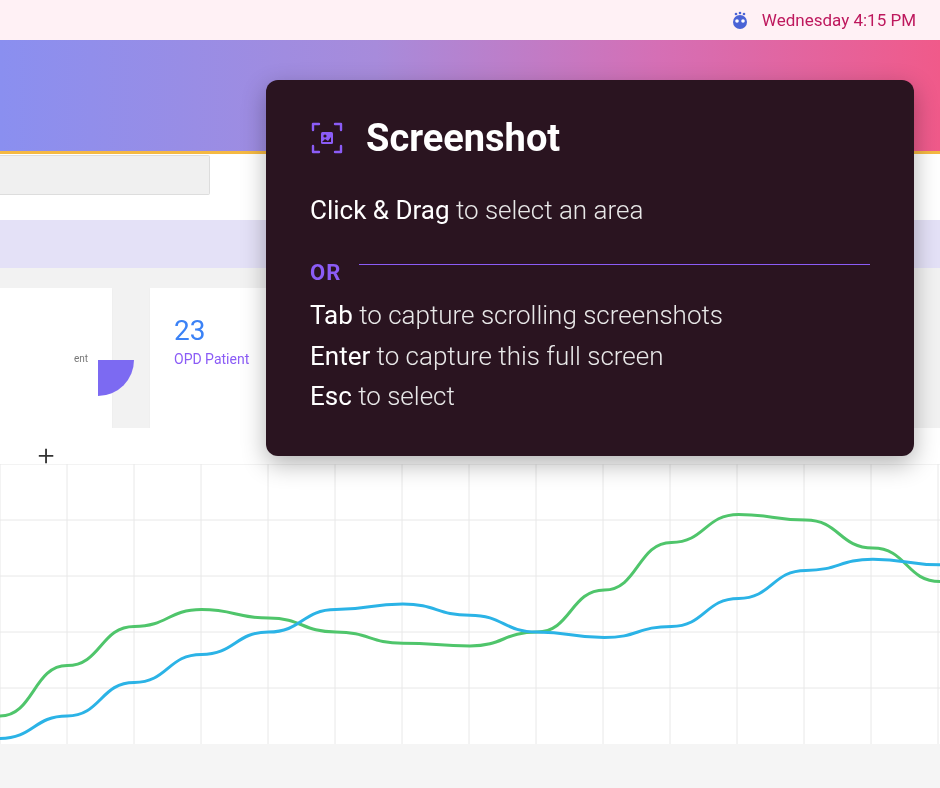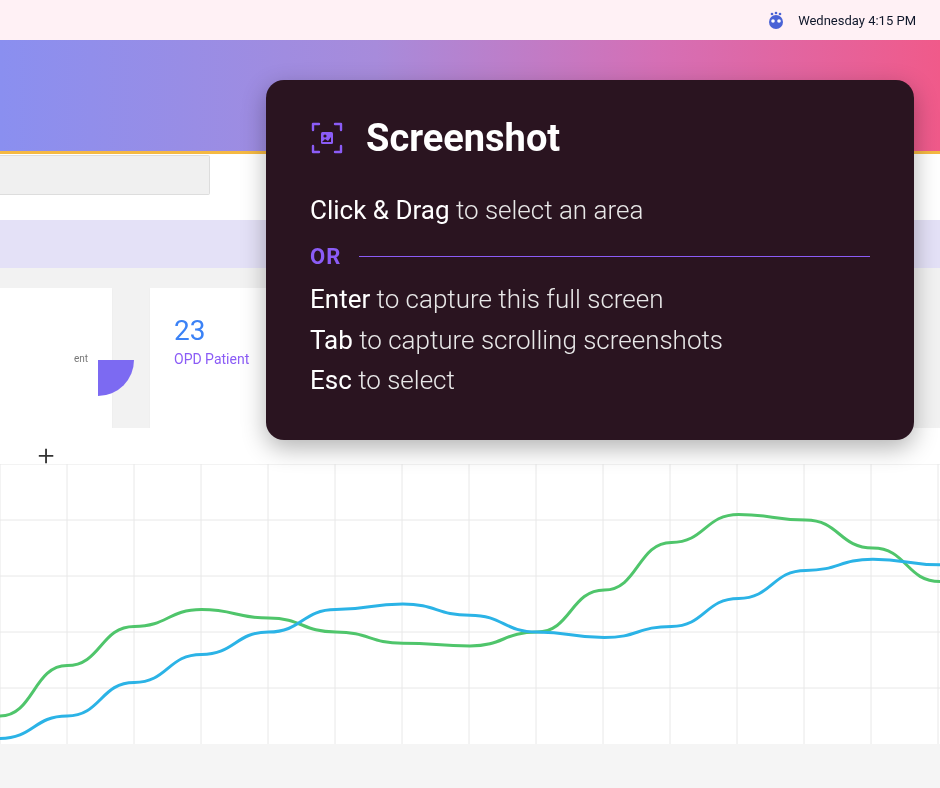--- a/index.html
+++ b/index.html
@@ -21,22 +21,22 @@
   gap: 12px;
 }
 .topbar-icon {
   width: 20px;
   height: 20px;
   display: flex;
   align-items: center;
   justify-content: center;
 }
 .topbar-time {
-  color: #0f172a;
-  font-size: 13px;
+  color: #be185d;
+  font-size: 17px;
 }
 .gradient-banner {
   height: 114px;
   background: linear-gradient(90deg, #8a8ff0 0%, #a78bdb 40%, #d56fb5 70%, #f05a8a 100%);
   border-bottom: 3px solid #f5b942;
 }
 .content-area {
   background: #ffffff;
   position: relative;
 }
@@ -149,21 +149,21 @@
   color: #333;
 }
 
 
 .screenshot-overlay {
   position: absolute;
   left: 266px;
   top: 80px;
   width: 648px;
   background: #2a1420;
-  border-radius: 18px;
+  border-radius: 12px;
   padding: 36px 44px 40px 44px;
   color: #fff;
   box-shadow: 0 8px 24px rgba(0,0,0,0.3);
 }
 .overlay-header {
   display: flex;
   align-items: center;
   gap: 22px;
   margin-bottom: 30px;
 }
@@ -186,20 +186,21 @@
   display: flex;
   align-items: center;
   gap: 18px;
   margin: 14px 0 10px 0;
 }
 .or-text {
   color: #8b5cf6;
   font-weight: 700;
   font-size: 22px;
   letter-spacing: 1px;
+  margin-top: 16px;
 }
 .or-line {
   flex: 1;
   height: 1px;
   background: #8b5cf6;
 }
 .screenshot-icon svg { display: block; }
 </style>
 </head>
 <body>
@@ -285,21 +286,21 @@
     <div class="overlay-title">Screenshot</div>
   </div>
   <div class="overlay-line">
     <b>Click &amp; Drag</b><span> to select an area</span>
   </div>
   <div class="or-row">
     <span class="or-text">OR</span>
     <div class="or-line"></div>
   </div>
   <div class="overlay-line">
+    <b>Tab</b><span> to capture scrolling screenshots</span>
+  </div>
+  <div class="overlay-line">
     <b>Enter</b><span> to capture this full screen</span>
-  </div>
-  <div class="overlay-line">
-    <b>Tab</b><span> to capture scrolling screenshots</span>
   </div>
   <div class="overlay-line">
     <b>Esc</b><span> to select</span>
   </div>
 </div>
 
 </body></html>

